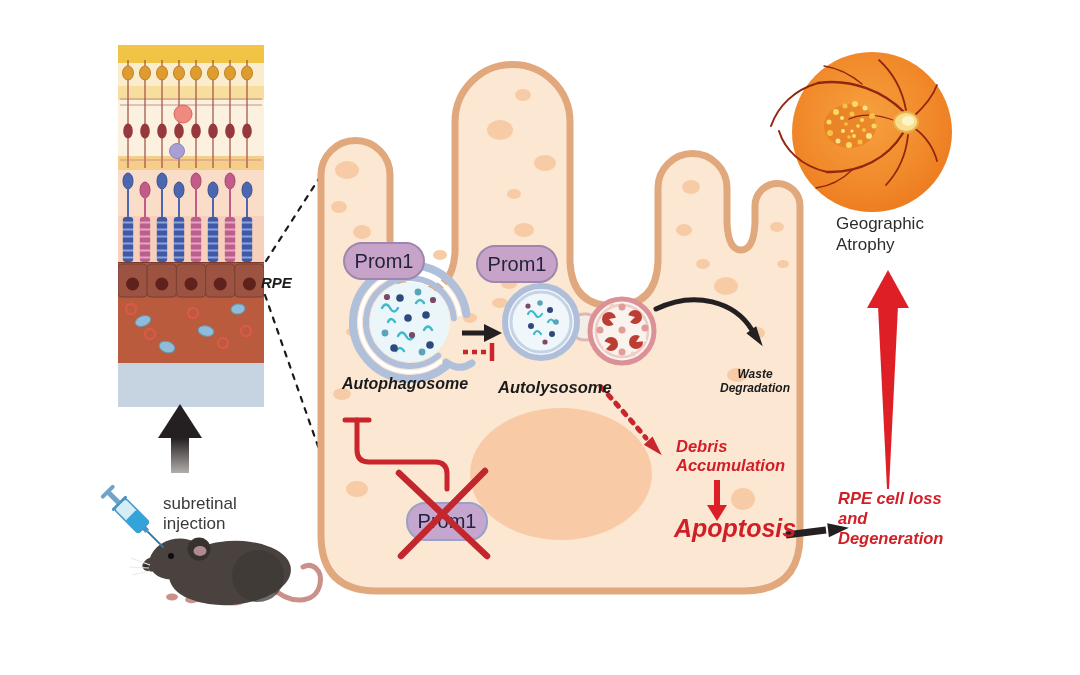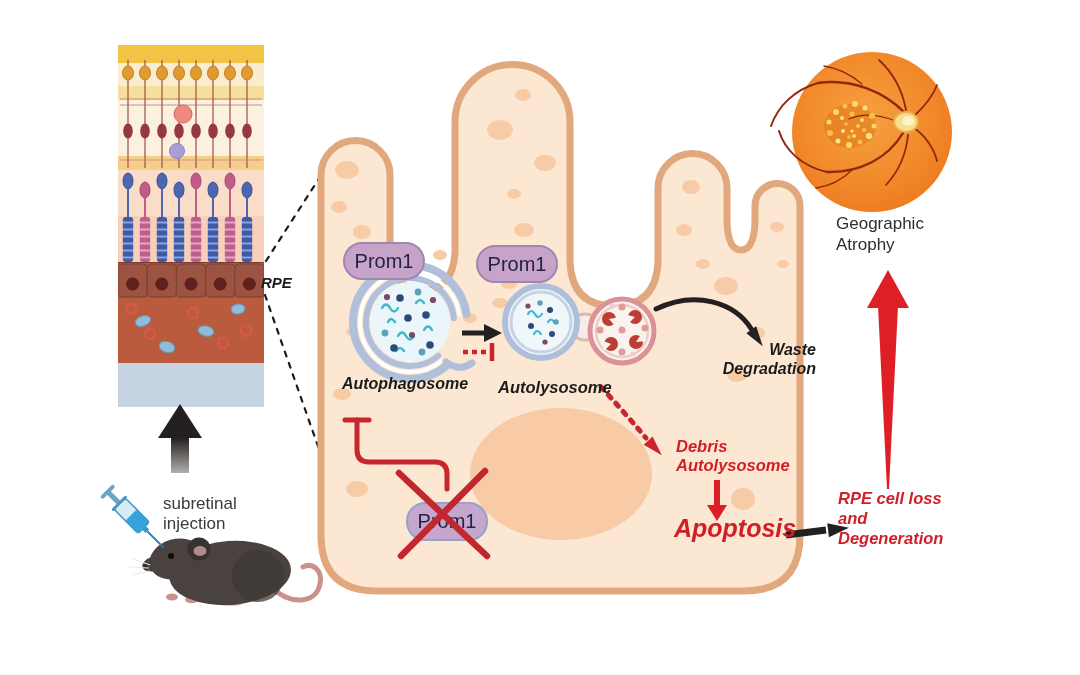--- a/index.html
+++ b/index.html
@@ -16,21 +16,21 @@
          font-size:20px;color:#23233c;}
   #badge3{border-color:#97A2C6;background:#C4A6CE;}
   #lbl-aav1{left:106px;top:470px;width:212px;text-align:center;font-size:16.5px;color:#3a3a3a;}
   #lbl-aav23{left:163px;top:494px;font-size:17px;color:#3a3a3a;line-height:1.2;}
   #lbl-rpe{left:261px;top:274px;font-size:15px;}
   #badge1{left:343px;top:242px;width:78px;height:34px;}
   #badge2{left:476px;top:245px;width:78px;height:34px;}
   #badge3{left:406px;top:502px;width:78px;height:35px;}
   #lbl-autophagosome{left:334px;top:375px;width:142px;text-align:center;font-size:16px;}
   #lbl-autolysosome{left:498px;top:362px;width:132px;text-align:left;font-size:16.5px;margin-top:16px;}
-  #lbl-waste{left:694px;top:340px;width:122px;text-align:right;font-size:16px;line-height:1.2;}
+  #lbl-waste{left:694px;top:367px;width:122px;text-align:center;font-size:12px;line-height:1.2;}
   #lbl-debris{left:676px;top:437px;font-size:16.5px;line-height:1.15;}
   #lbl-apoptosis{left:674px;top:514px;font-size:25px;}
   #lbl-rpeloss{left:838px;top:489px;width:124px;font-size:16.5px;line-height:1.2;}
   #lbl-geo{left:836px;top:213px;font-size:17px;color:#2d2d2d;line-height:1.25;}
 </style>
 </head>
 <body>
 
 <div class="canvas">
 
@@ -430,21 +430,21 @@
     </div>
 <div class="badge" id="badge3">
       <span>Prom1</span>
     </div>
 
 <div class="lbl bold blk" id="lbl-autophagosome">Autophagosome</div>
 <div class="lbl bold blk" id="lbl-autolysosome">Autolysosome</div>
 <div class="lbl bold blk" id="lbl-waste">Waste
 Degradation</div>
 <div class="lbl bold red" id="lbl-debris">Debris
-Autolysosome</div>
+Accumulation</div>
 <div class="lbl bold red" id="lbl-apoptosis">Apoptosis</div>
 <div class="lbl bold red" id="lbl-rpeloss">RPE cell loss
 and
 Degeneration</div>
 <div class="lbl" id="lbl-geo">Geographic
 Atrophy</div>
 
 <svg class="oversvg" width="1080" height="675" viewBox="0 0 1080 675">
   <g stroke="#C1272D" stroke-width="6.5" stroke-linecap="round">
     <line x1="399" y1="473" x2="487" y2="556"></line>

